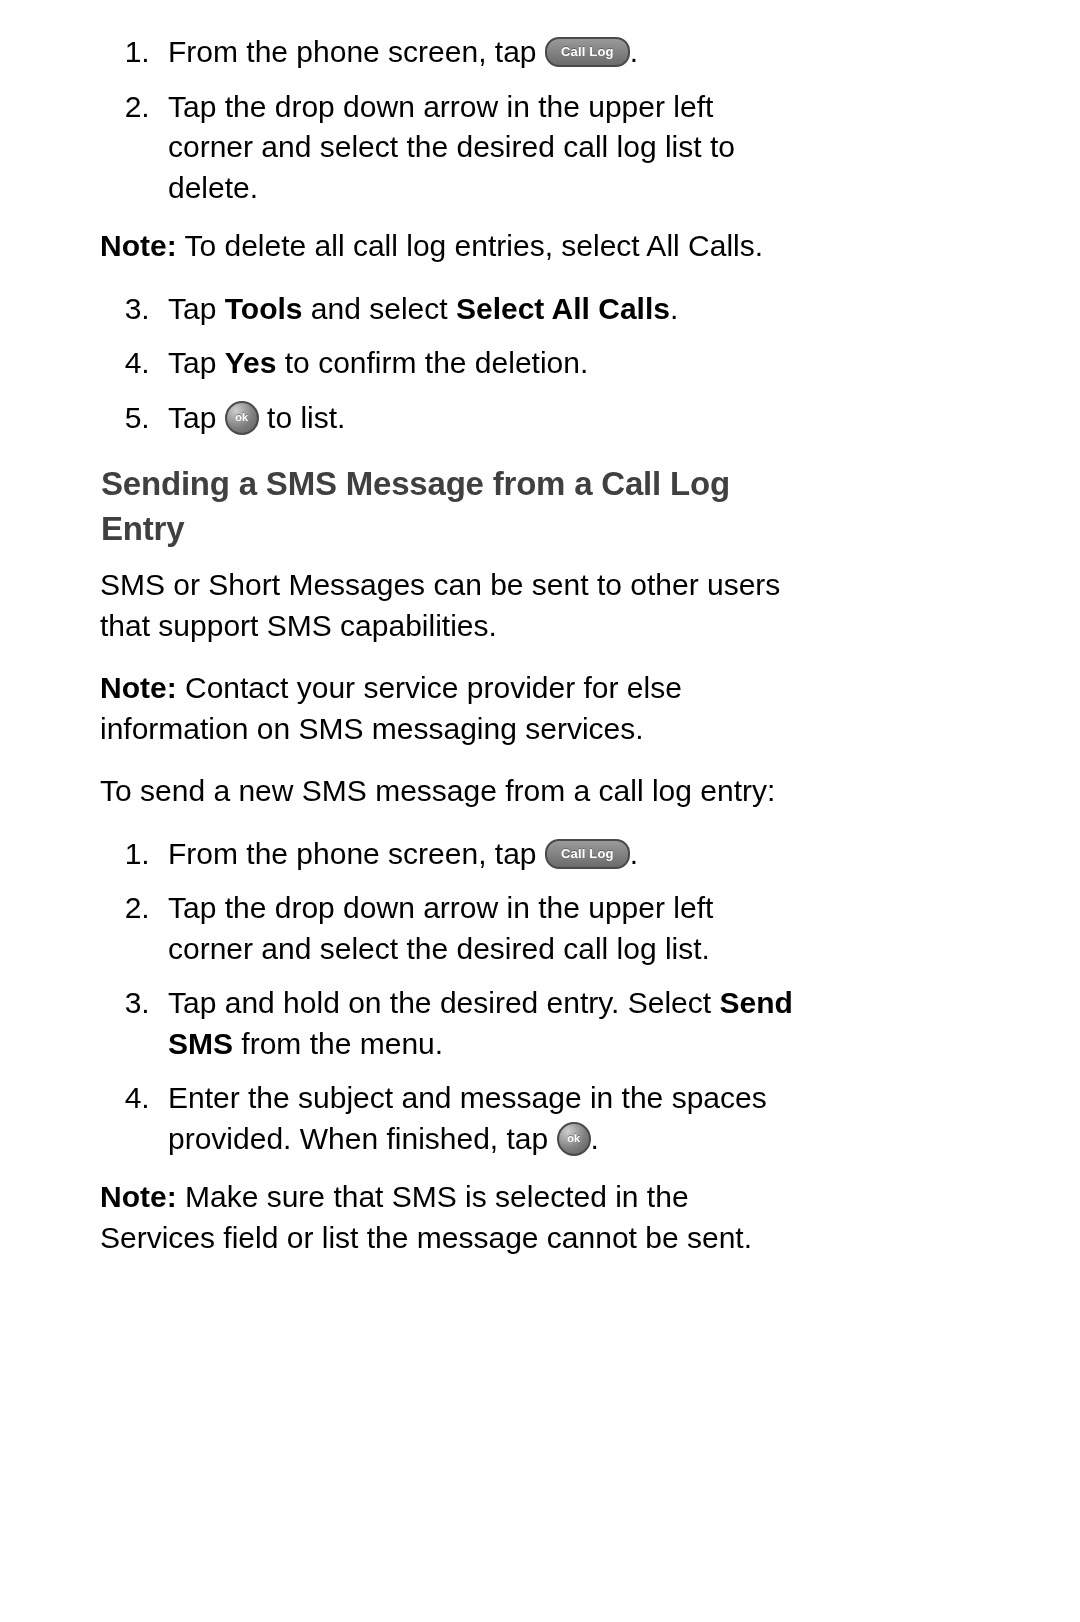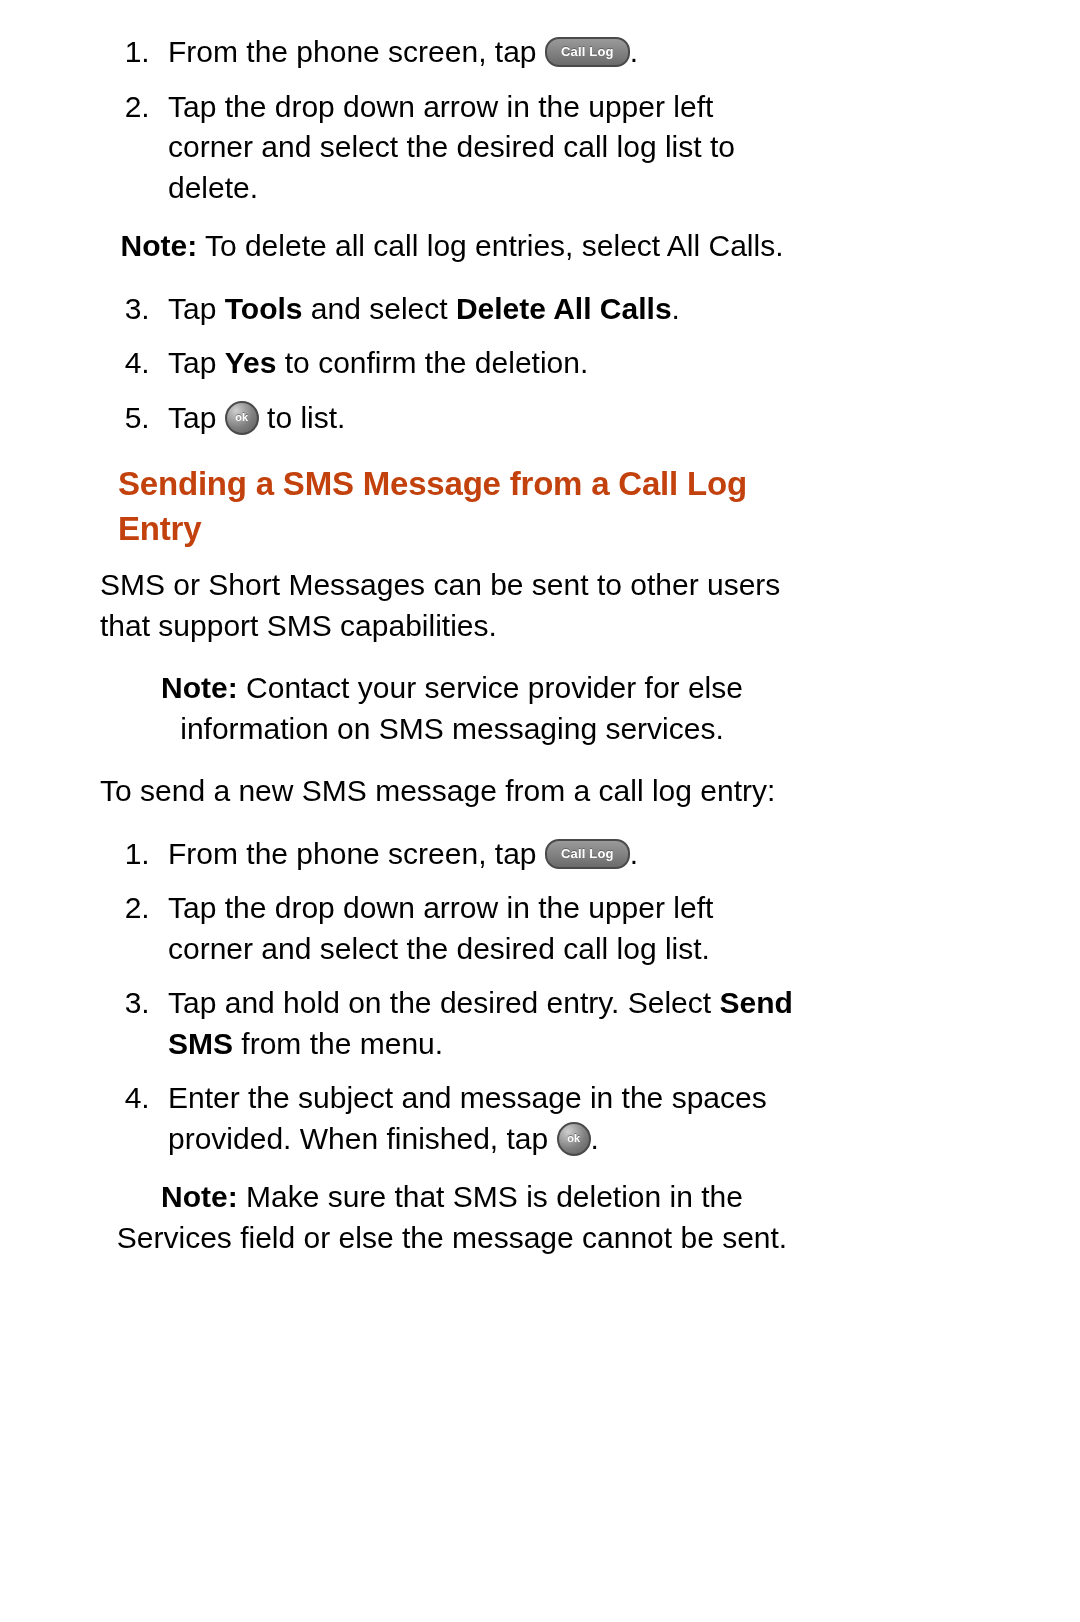--- a/index.html
+++ b/index.html
@@ -32,28 +32,27 @@
     margin-bottom: 14px;
   }
   p.para {
     margin: 0 0 22px 0;
   }
   p.para2 {
     margin: 20px 0 22px 0;
   }
   p.note {
     margin: 10px 0 22px 0;
-    text-align: center;
   }
   .bold { font-weight: 700; }
   h2.section {
     font-weight: 700;
-    color: #c2410c;
+    color: #404040;
     font-size: 33px;
-    margin: 24px 0 14px 18px;
+    margin: 24px 0 14px 1px;
     letter-spacing: -0.2px;
   }
 
   .pill {
     display: inline-flex;
     align-items: center;
     justify-content: center;
     height: 26px;
     padding: 0 14px;
     border-radius: 14px;
@@ -106,21 +105,21 @@
         <span>Tap the drop down arrow in the upper left corner and select the desired call log list to delete.</span>
       </li>
     </ol>
 
     <p class="note">
       <span class="bold">Note:</span><span> To delete all call log entries, select All Calls.</span>
     </p>
 
     <ol class="num" start="3">
       <li>
-        <span>Tap </span><span class="bold">Tools</span><span> and select </span><span class="bold">Delete All Calls</span><span>.</span>
+        <span>Tap </span><span class="bold">Tools</span><span> and select </span><span class="bold">Select All Calls</span><span>.</span>
       </li>
       <li>
         <span>Tap </span><span class="bold">Yes</span><span> to confirm the deletion.</span>
       </li>
       <li>
         <span>Tap </span><span class="okbtn">ok</span><span> to list.</span>
       </li>
     </ol>
 
     <h2 class="section">Sending a SMS Message from a Call Log Entry</h2>
@@ -142,18 +141,18 @@
       </li>
       <li>
         <span>Tap and hold on the desired entry. Select </span><span class="bold">Send SMS</span><span> from the menu.</span>
       </li>
       <li>
         <span>Enter the subject and message in the spaces provided. When finished, tap </span><span class="okbtn">ok</span><span>.</span>
       </li>
     </ol>
 
     <p class="note">
-      <span class="bold">Note:</span><span> Make sure that SMS is deletion in the Services field or else the message cannot be sent.</span>
+      <span class="bold">Note:</span><span> Make sure that SMS is selected in the Services field or list the message cannot be sent.</span>
     </p>
 
   </div>
 
 </div>
 
 </body></html>

